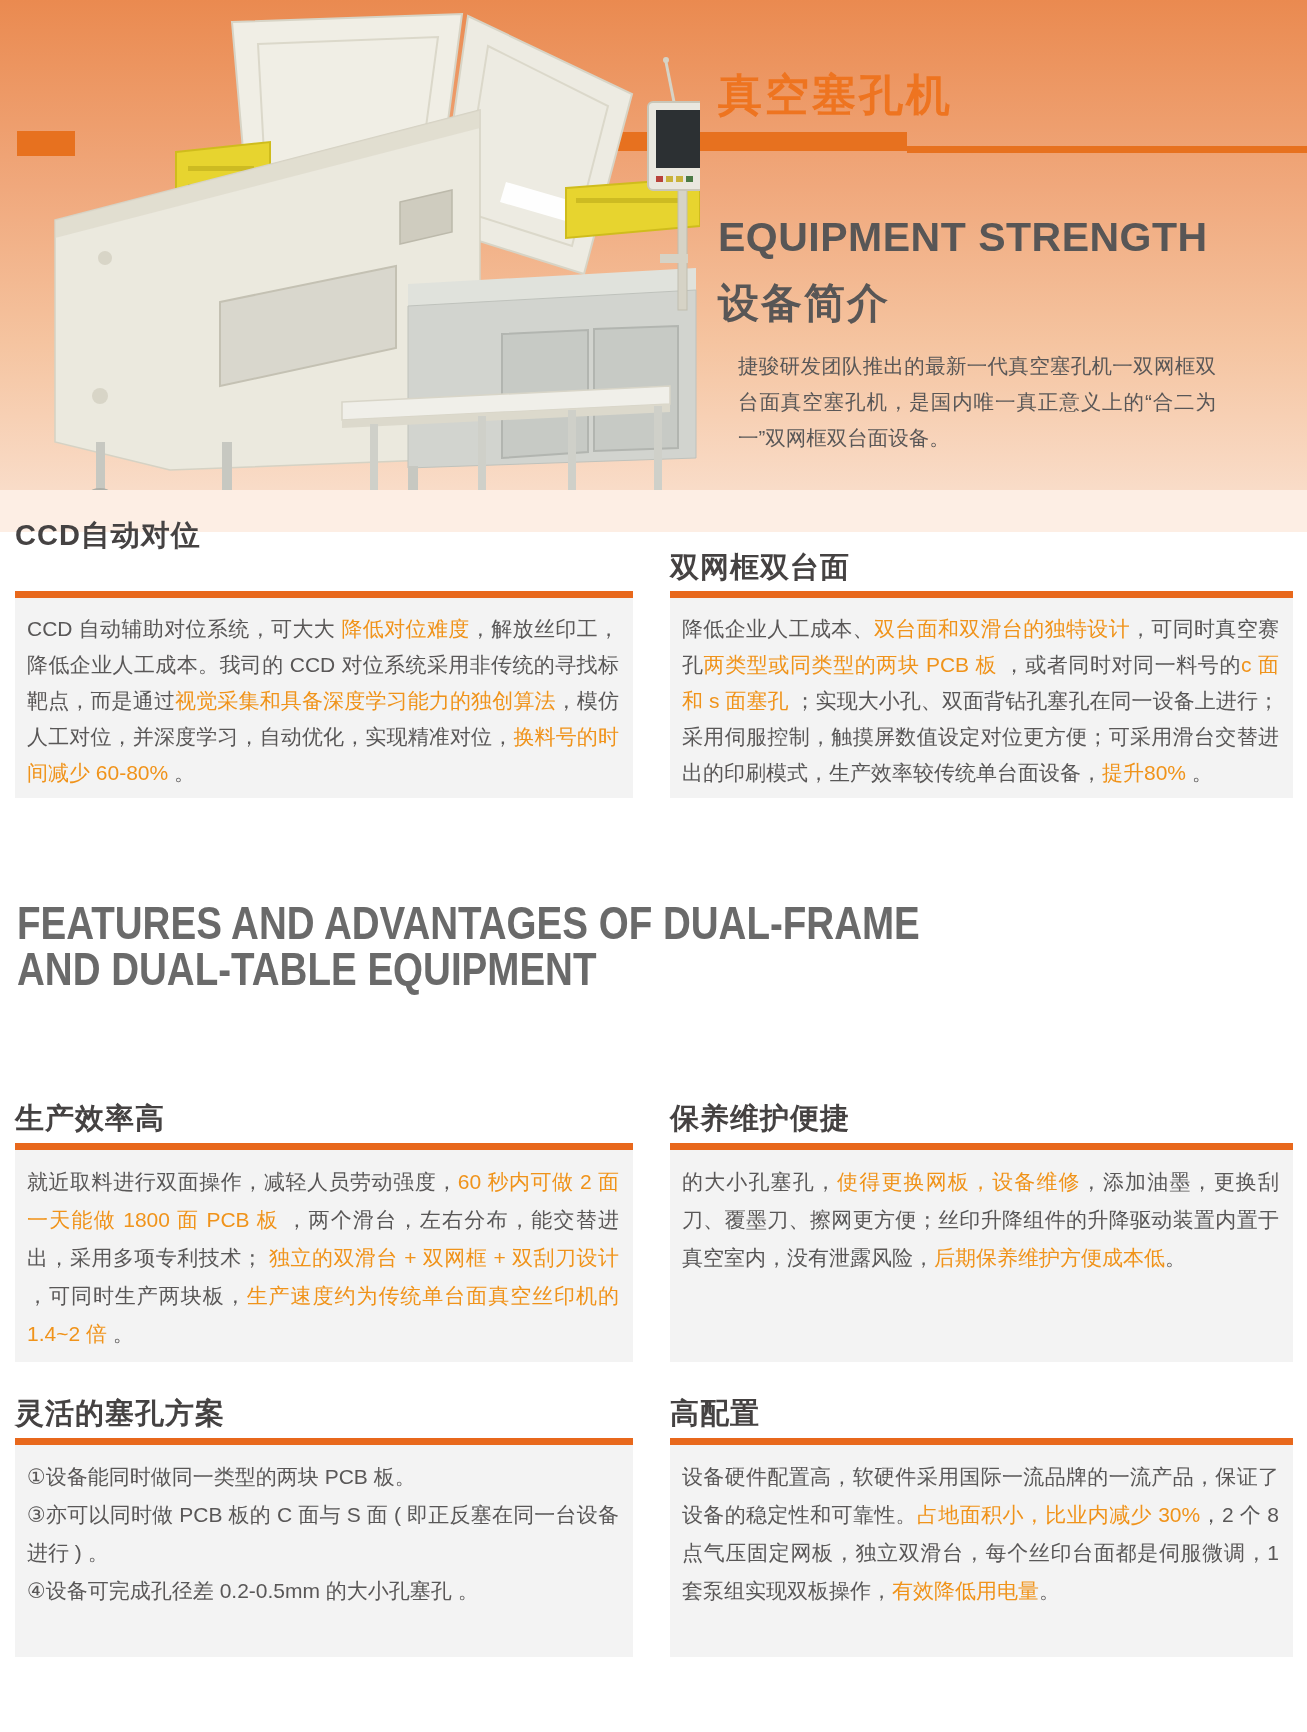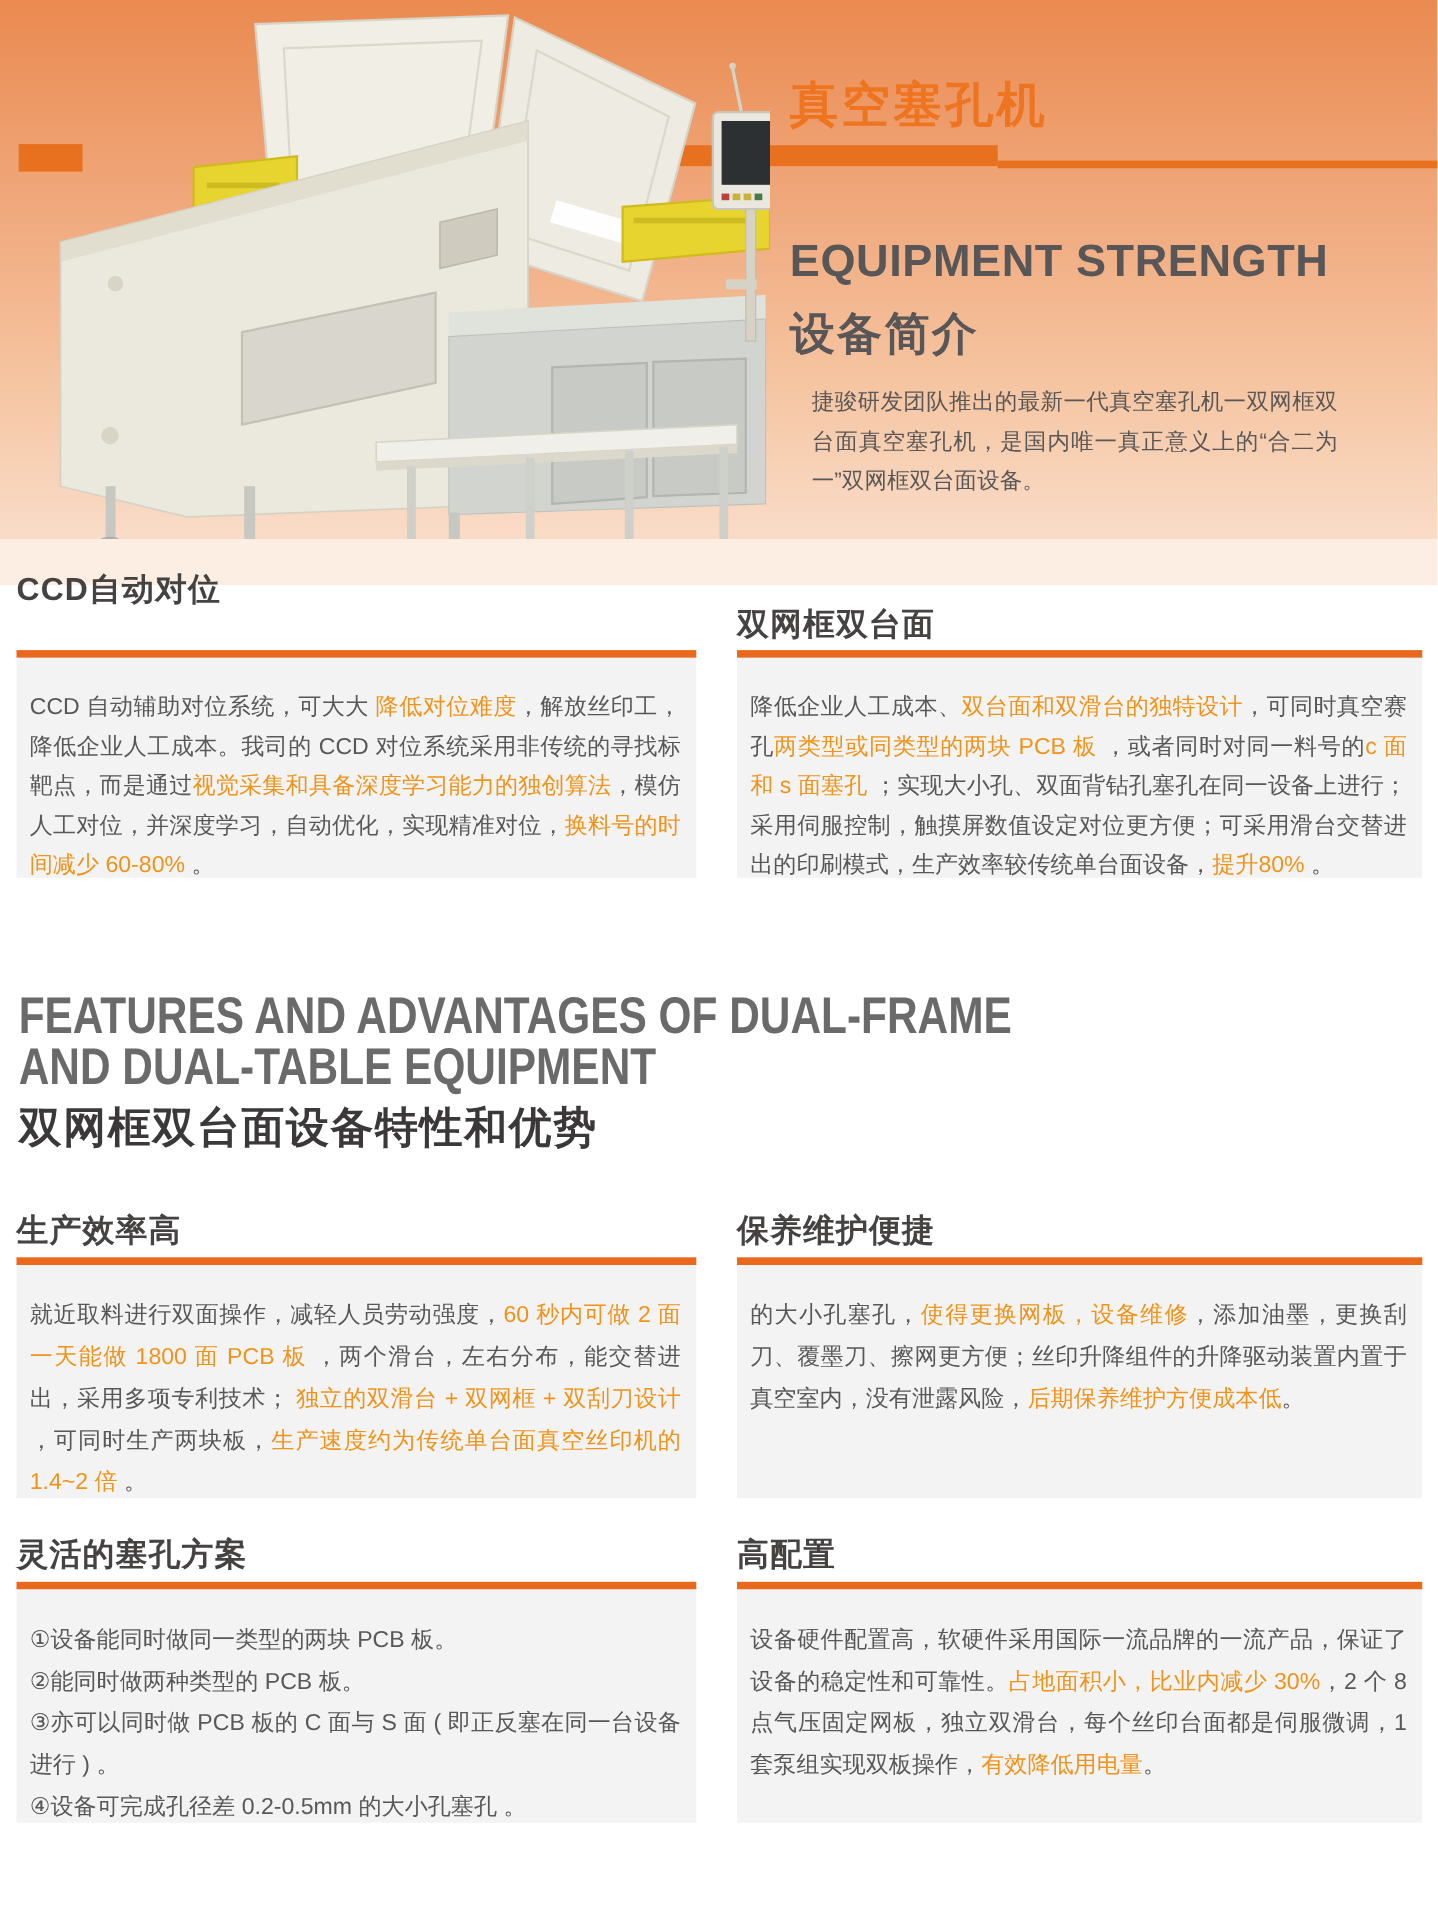--- a/index.html
+++ b/index.html
@@ -21,21 +21,21 @@
   .hero-title{
     position:absolute;left:718px;top:66px;font-size:44px;font-weight:bold;
     color:#ee7420;letter-spacing:3px;white-space:nowrap;
   }
   .hero-h-en{position:absolute;left:718px;top:214px;font-size:41px;font-weight:bold;color:#585656;letter-spacing:0.5px;white-space:nowrap;}
   .hero-h-zh{position:absolute;left:718px;top:276px;font-size:41px;font-weight:bold;color:#585656;letter-spacing:2px;}
   .hero-para{position:absolute;left:718px;top:348px;width:478px;font-size:20.5px;line-height:36px;color:#595757;text-align:justify;margin-left:20px;}
   
   .sec-title{position:absolute;font-size:29px;font-weight:bold;color:#454242;letter-spacing:1px;white-space:nowrap;}
   .sec-rule{position:absolute;height:7px;background:#e8681c;}
-  .sec-box{position:absolute;background:#f3f3f3;box-sizing:border-box;padding:27px 14px 0 12px;font-size:21px;line-height:36px;text-align:justify;}
+  .sec-box{position:absolute;background:#f3f3f3;box-sizing:border-box;padding:13px 14px 0 12px;font-size:21px;line-height:36px;text-align:justify;}
   .sec-box.tall{line-height:38px;}
   .hl{color:#f0931a;}
   .col-l{left:15px;width:618px;}
   .col-r{left:670px;width:623px;}
   
   .feat-en{
     position:absolute;left:17px;top:900px;font-size:47px;line-height:46px;font-weight:bold;
     color:#6a6a6a;transform:scaleX(0.82);transform-origin:0 0;white-space:nowrap;letter-spacing:0;
   }
   .feat-zh{position:absolute;left:17px;top:998px;font-size:39px;font-weight:bold;color:#3a3838;letter-spacing:1.5px;}
@@ -120,35 +120,33 @@
   <div class="sec-box col-l" style="top:598px;height:200px;"><span>CCD 自动辅助对位系统，可大大 </span><span class="hl">降低对位难度</span><span>，解放丝印工，降低企业人工成本。我司的 CCD 对位系统采用非传统的寻找标靶点，而是通过</span><span class="hl">视觉采集和具备深度学习能力的独创算法</span><span>，模仿人工对位，并深度学习，自动优化，实现精准对位，</span><span class="hl">换料号的时间减少 60-80%</span><span> 。</span></div>
 
   <div class="sec-title col-r" style="top:548px;">双网框双台面</div>
   <div class="sec-rule col-r" style="top:591px;"></div>
   <div class="sec-box col-r" style="top:598px;height:200px;"><span>降低企业人工成本、</span><span class="hl">双台面和双滑台的独特设计</span><span>，可同时真空赛孔</span><span class="hl">两类型或同类型的两块 PCB 板</span><span> ，或者同时对同一料号的</span><span class="hl">c 面和 s 面塞孔</span><span> ；实现大小孔、双面背钻孔塞孔在同一设备上进行；采用伺服控制，触摸屏数值设定对位更方便；可采用滑台交替进出的印刷模式，生产效率较传统单台面设备，</span><span class="hl">提升80%</span><span> 。</span></div>
 
   <div class="feat-en">
     <div>FEATURES AND ADVANTAGES OF DUAL-FRAME</div>
     <div>AND DUAL-TABLE EQUIPMENT</div>
   </div>
-  <div class="feat-zh">双网框双台面设备特性和优势</div>
 
   <div class="sec-title col-l" style="top:1099px;">生产效率高</div>
   <div class="sec-rule col-l" style="top:1143px;"></div>
   <div class="sec-box tall col-l" style="top:1150px;height:212px;"><span>就近取料进行双面操作，减轻人员劳动强度，</span><span class="hl">60 秒内可做 2 面 一天能做 1800 面 PCB 板</span><span> ，两个滑台，左右分布，能交替进出，采用多项专利技术； </span><span class="hl">独立的双滑台 + 双网框 + 双刮刀设计</span><span> ，可同时生产两块板，</span><span class="hl">生产速度约为传统单台面真空丝印机的 1.4~2 倍</span><span> 。</span></div>
 
   <div class="sec-title col-r" style="top:1099px;">保养维护便捷</div>
   <div class="sec-rule col-r" style="top:1143px;"></div>
   <div class="sec-box tall col-r" style="top:1150px;height:212px;"><span>的大小孔塞孔，</span><span class="hl">使得更换网板，设备维修</span><span>，添加油墨，更换刮刀、覆墨刀、擦网更方便；丝印升降组件的升降驱动装置内置于真空室内，没有泄露风险，</span><span class="hl">后期保养维护方便成本低</span><span>。</span></div>
 
   <div class="sec-title col-l" style="top:1394px;">灵活的塞孔方案</div>
   <div class="sec-rule col-l" style="top:1438px;"></div>
   <div class="sec-box tall col-l" style="top:1445px;height:212px;">
     <p class="plug-item">①设备能同时做同一类型的两块 PCB 板。</p>
-    <p class="plug-item">②能同时做两种类型的 PCB 板。</p>
     <p class="plug-item">③亦可以同时做 PCB 板的 C 面与 S 面 ( 即正反塞在同一台设备进行 ) 。</p>
     <p class="plug-item">④设备可完成孔径差 0.2-0.5mm 的大小孔塞孔 。</p>
   </div>
 
   <div class="sec-title col-r" style="top:1394px;">高配置</div>
   <div class="sec-rule col-r" style="top:1438px;"></div>
   <div class="sec-box tall col-r" style="top:1445px;height:212px;"><span>设备硬件配置高，软硬件采用国际一流品牌的一流产品，保证了设备的稳定性和可靠性。</span><span class="hl">占地面积小，比业内减少 30%</span><span>，2 个 8 点气压固定网板，独立双滑台，每个丝印台面都是伺服微调，1 套泵组实现双板操作，</span><span class="hl">有效降低用电量</span><span>。</span></div>
 
 </div>
 

